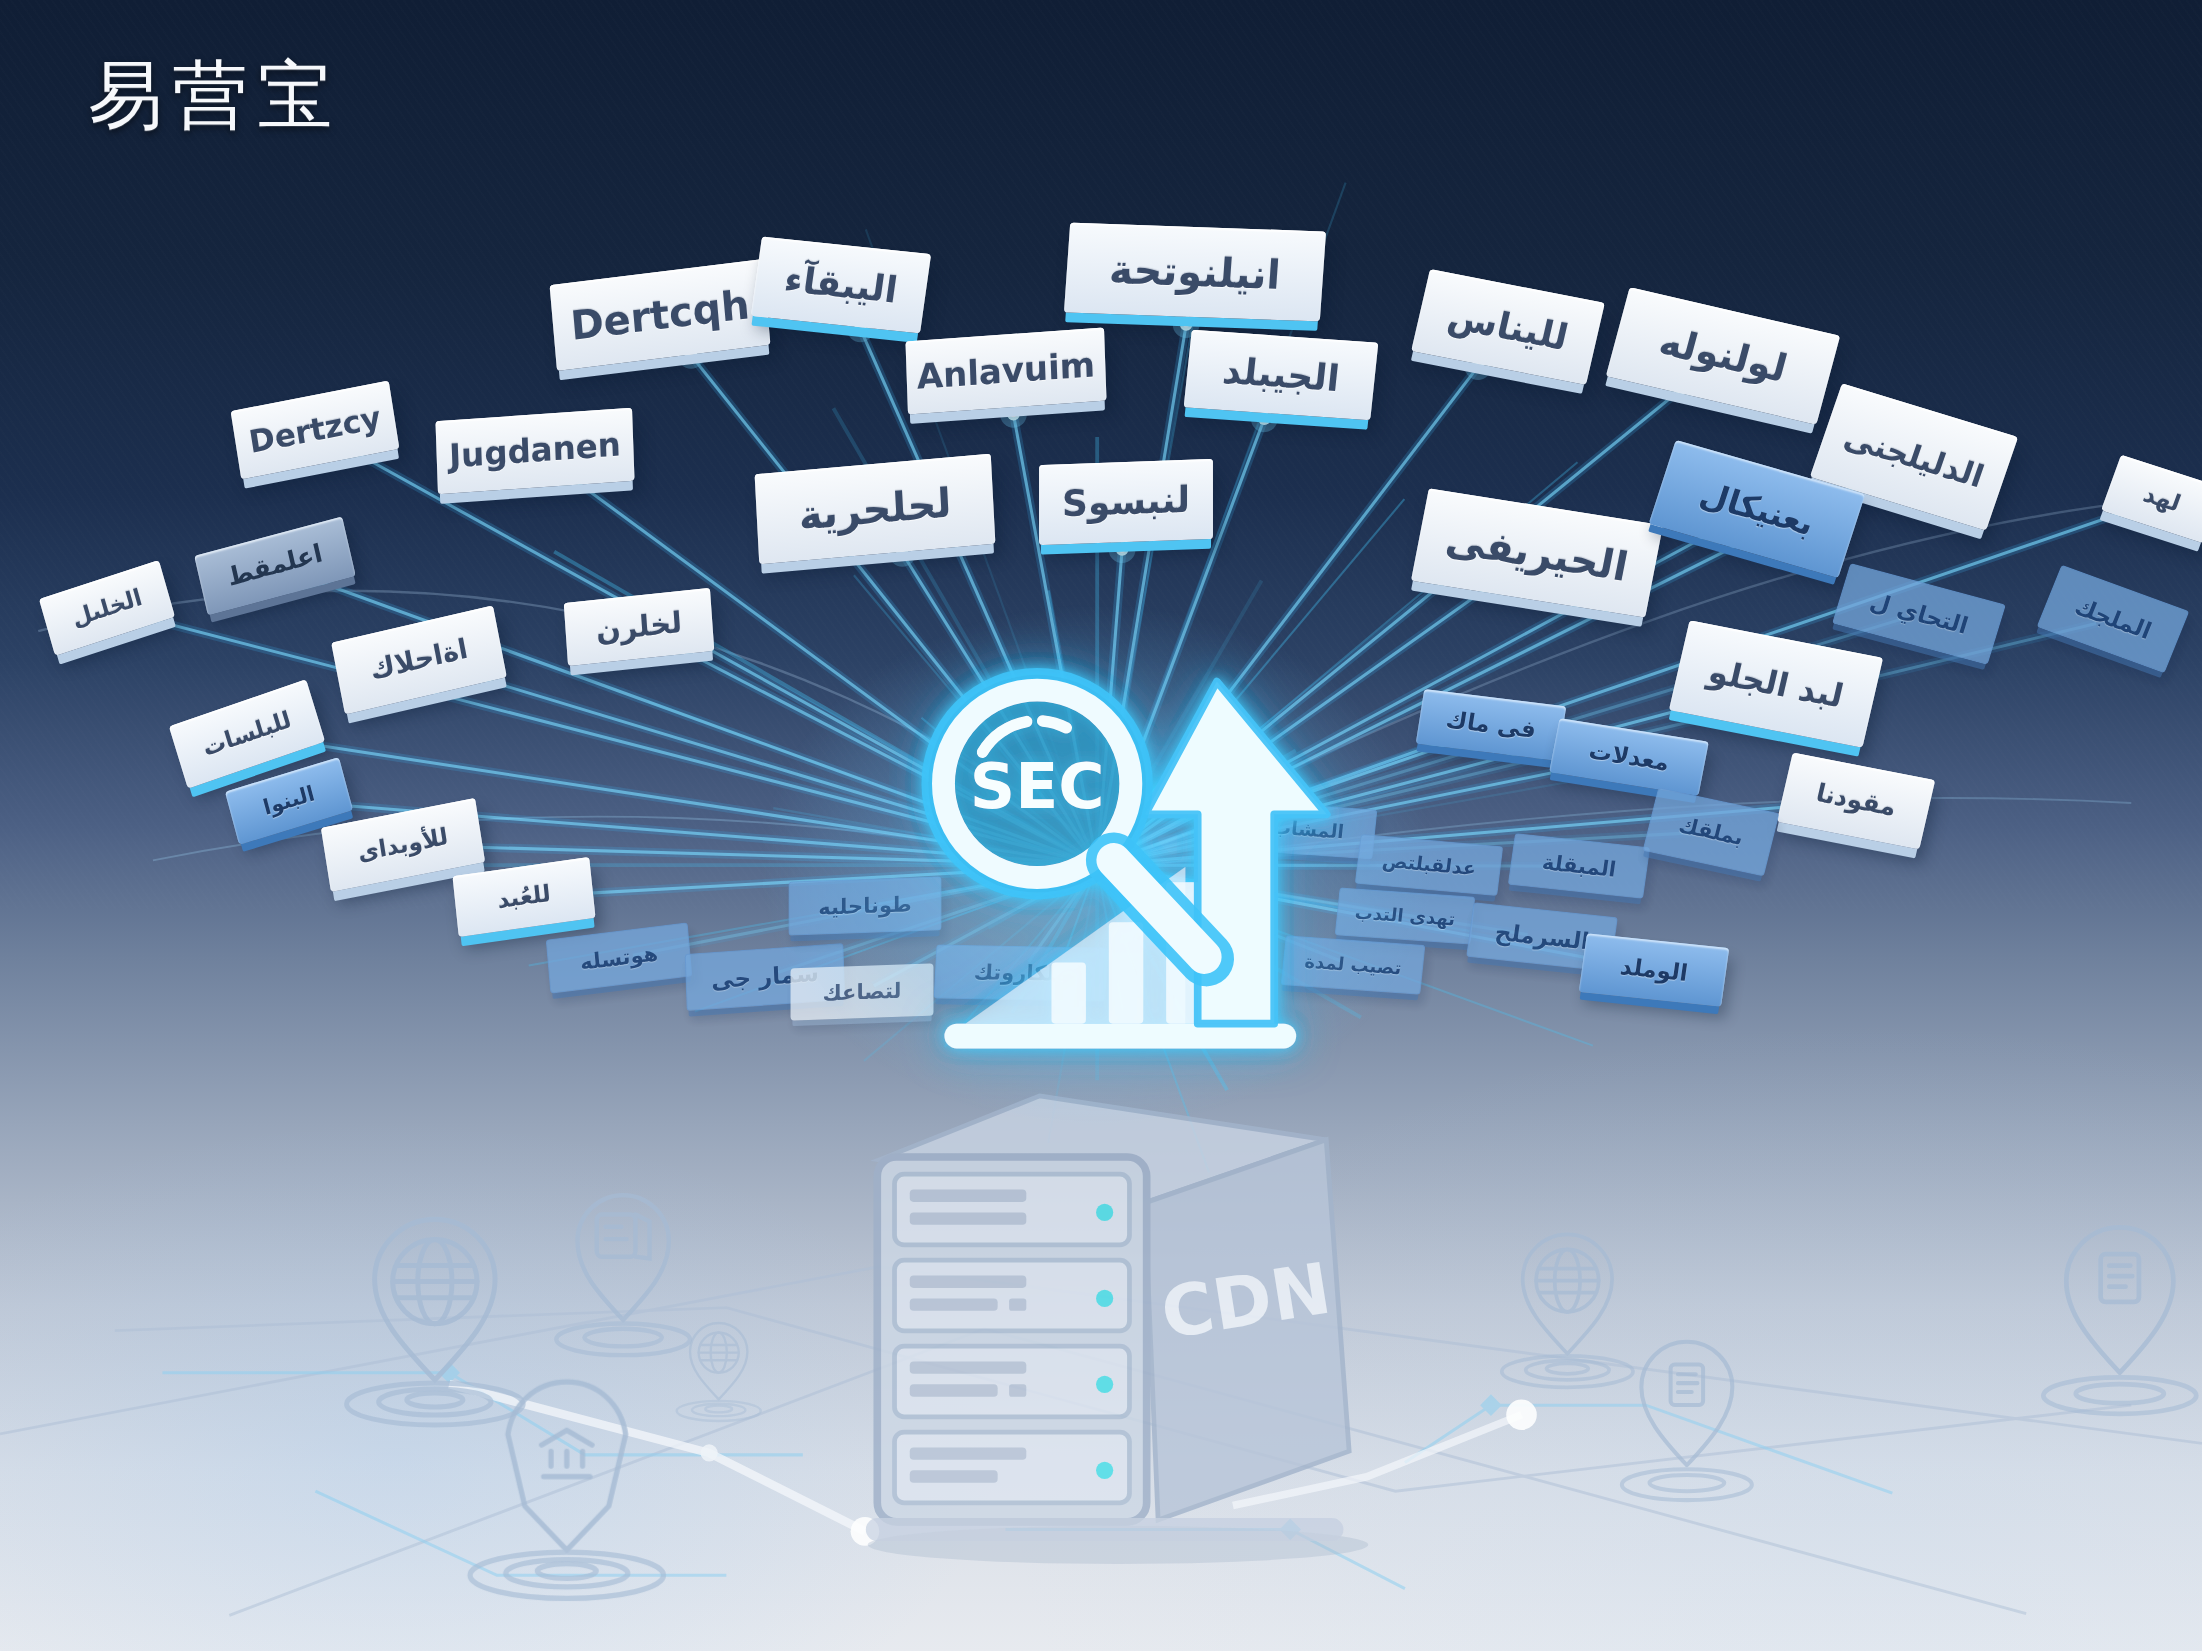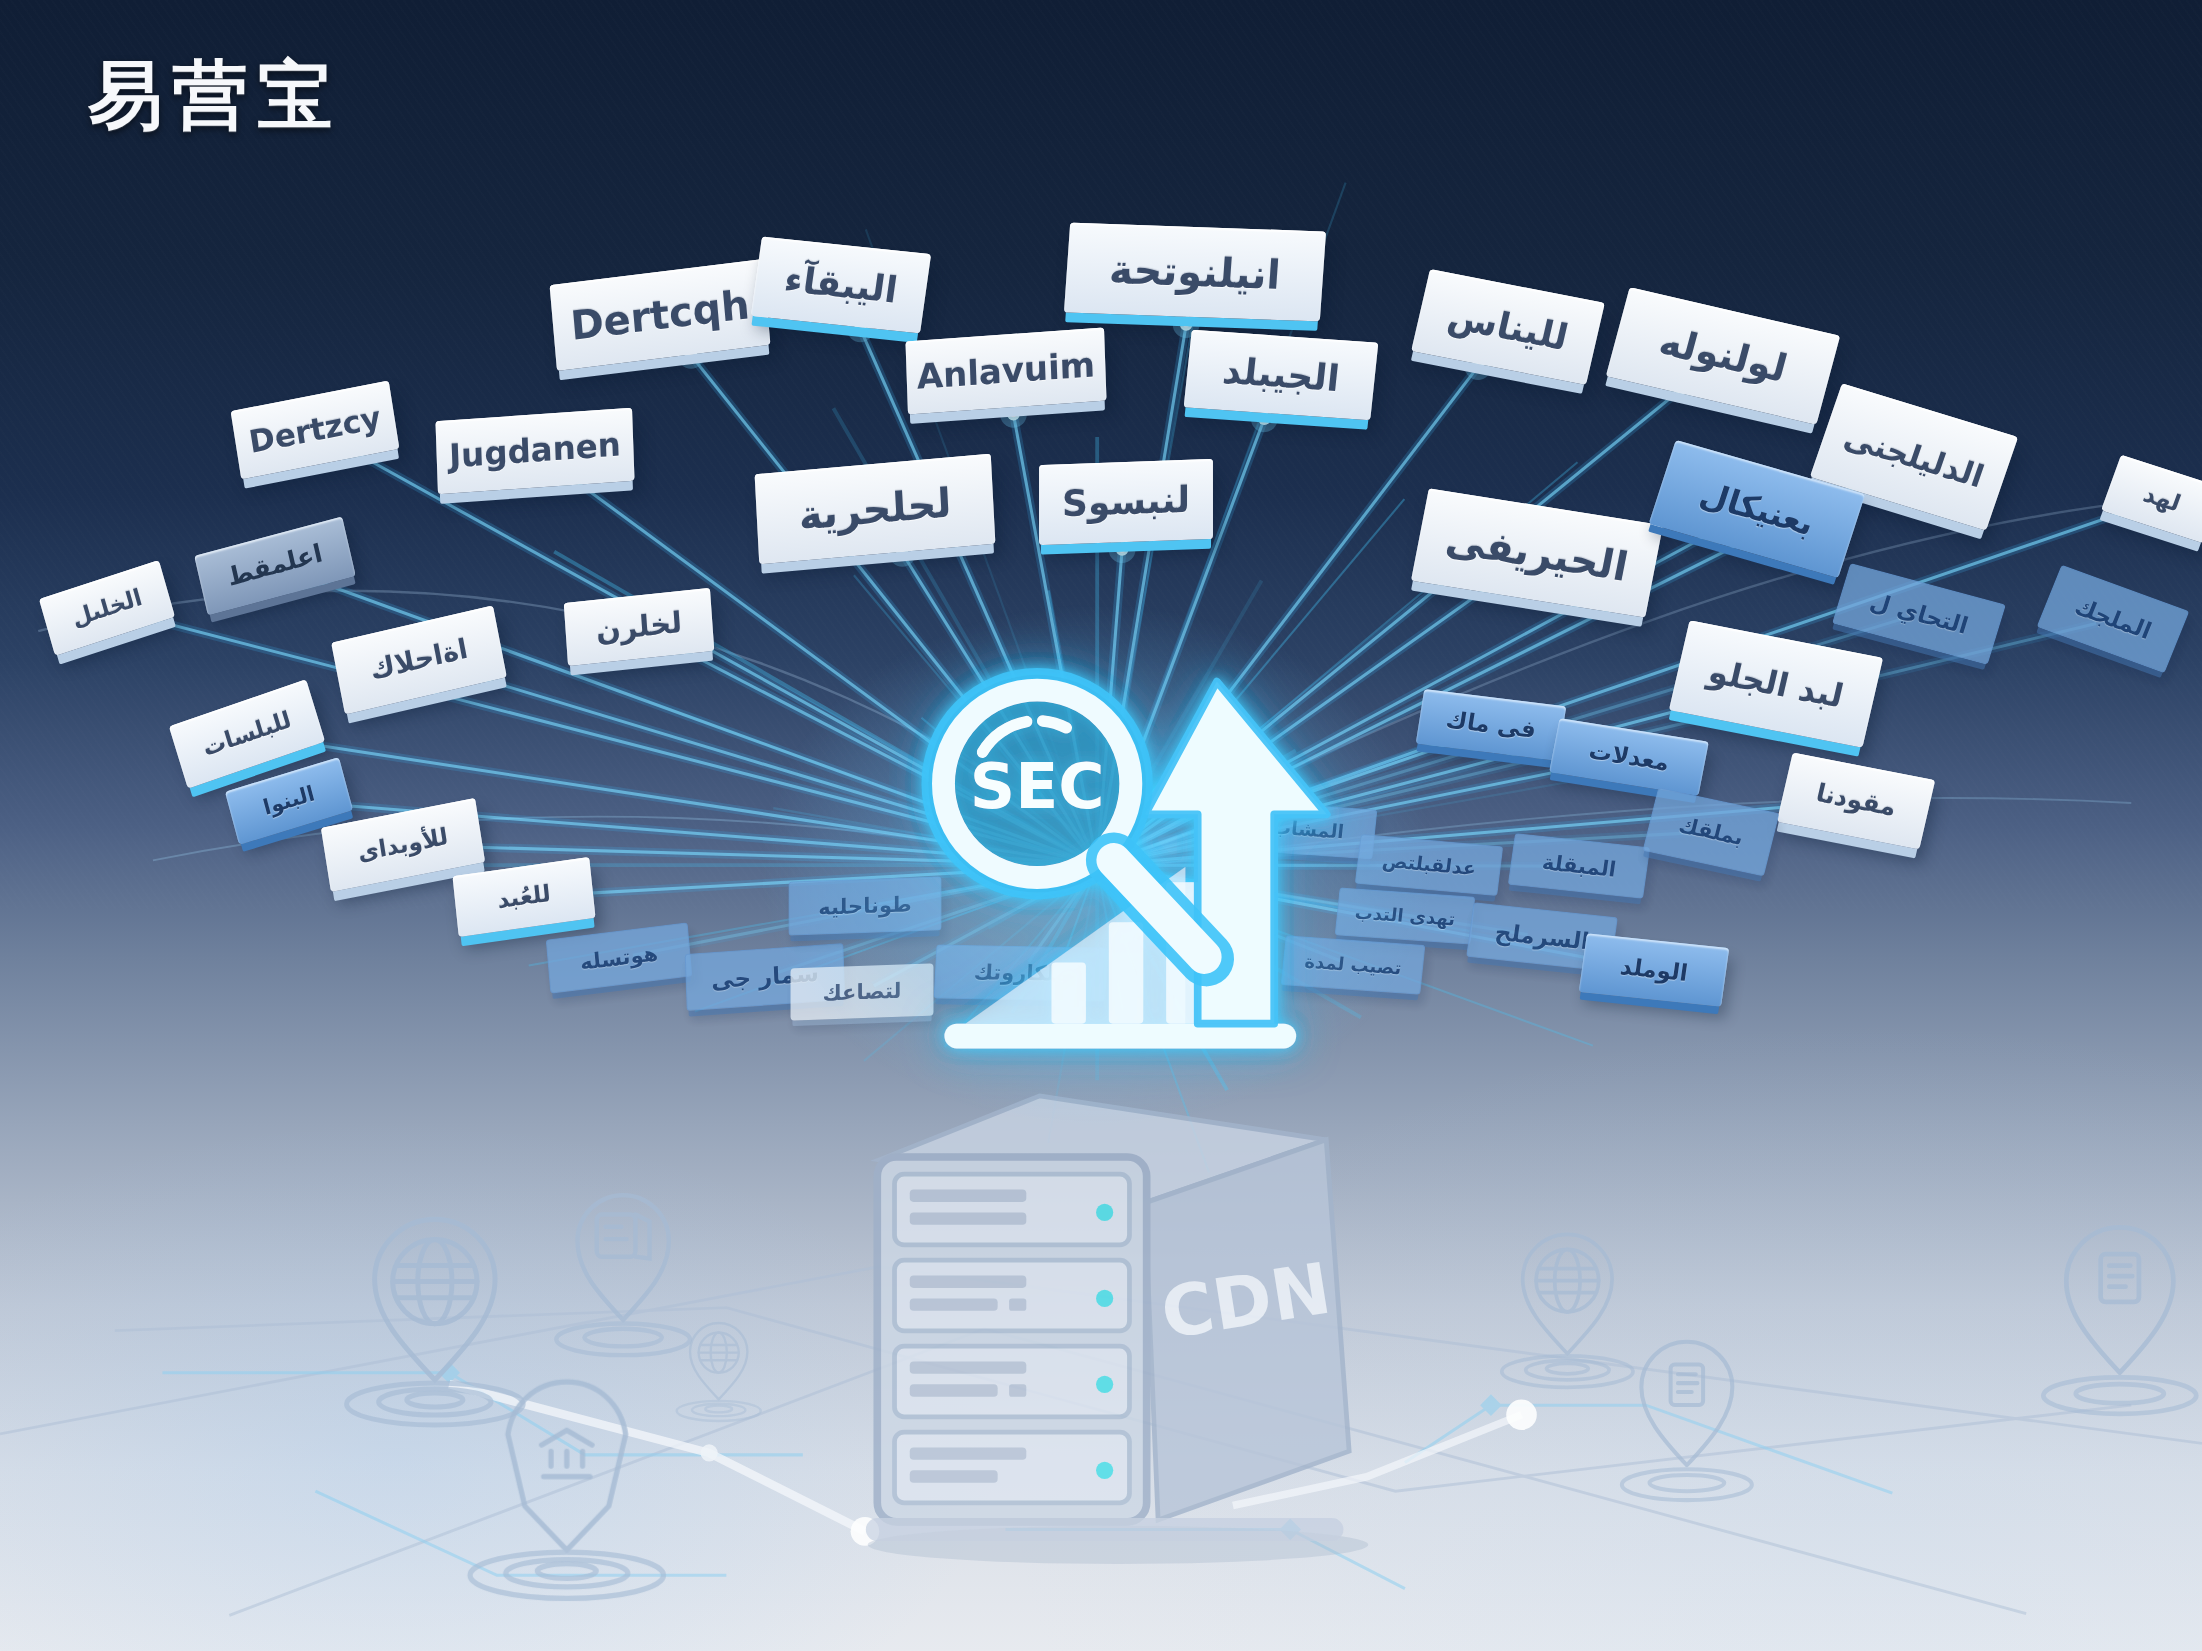--- a/index.html
+++ b/index.html
@@ -13,21 +13,21 @@
   .hatch{position:absolute;inset:0 0 45% 0;z-index:1;pointer-events:none;opacity:.35;
     background:repeating-linear-gradient(55deg, rgba(255,255,255,.025) 0 1.9px, transparent 1.9px 6.7px);}
   svg.layer{position:absolute;left:0;top:0;z-index:2;}
   #beams{z-index:3;}
   #keywords{position:absolute;inset:0;z-index:4;}
   #center-glow{position:absolute;left:1097px;top:865px;width:937px;height:726px;z-index:5;
     transform:translate(-50%,-50%);pointer-events:none;
     background:radial-gradient(closest-side, rgba(140,222,255,.50), rgba(110,200,250,.18) 48%, transparent 72%);}
   #center-icon{position:absolute;left:889px;top:626px;z-index:6;}
   #cdn{position:absolute;left:841px;top:1069px;z-index:4;}
-  #logo{position:absolute;left:88px;top:46px;z-index:10;font-size:75px;font-weight:bold;
+  #logo{position:absolute;left:88px;top:46px;z-index:10;font-size:75px;font-weight:normal;
     color:#f6f8fb;letter-spacing:9.6px;text-shadow:0 2.9px 7.6px rgba(0,0,0,.55),0 1px 0 #ffffff33;}
   .kw{position:absolute;display:flex;align-items:center;justify-content:center;
     font-weight:bold;text-align:center;border-radius:3.8px;line-height:1.05;
     transform-origin:center center;white-space:nowrap;padding:1.9px 7.6px;box-sizing:border-box;}
   .kw.white{background:linear-gradient(180deg,#f9fbfd,#dfe7f1);color:#3a4b68;
     box-shadow:0 11.5px 0 -1.9px #b9cfe6,5.7px 13.4px 15.3px rgba(10,25,50,.35),inset 0 1.9px 1.9px #fff;
     text-shadow:0 1px 1px #ffffffb0,0 -1px 1px #27395433;}
   .kw.whiteblue{background:linear-gradient(180deg,#f7fafd,#dce6f2);color:#3a4b68;
     box-shadow:0 11.5px 0 -1.9px #4fc4f2,5.7px 13.4px 15.3px rgba(10,25,50,.35),inset 0 1.9px 1.9px #fff;
     text-shadow:0 1px 1px #ffffffb0,0 -1px 1px #27395433;}

